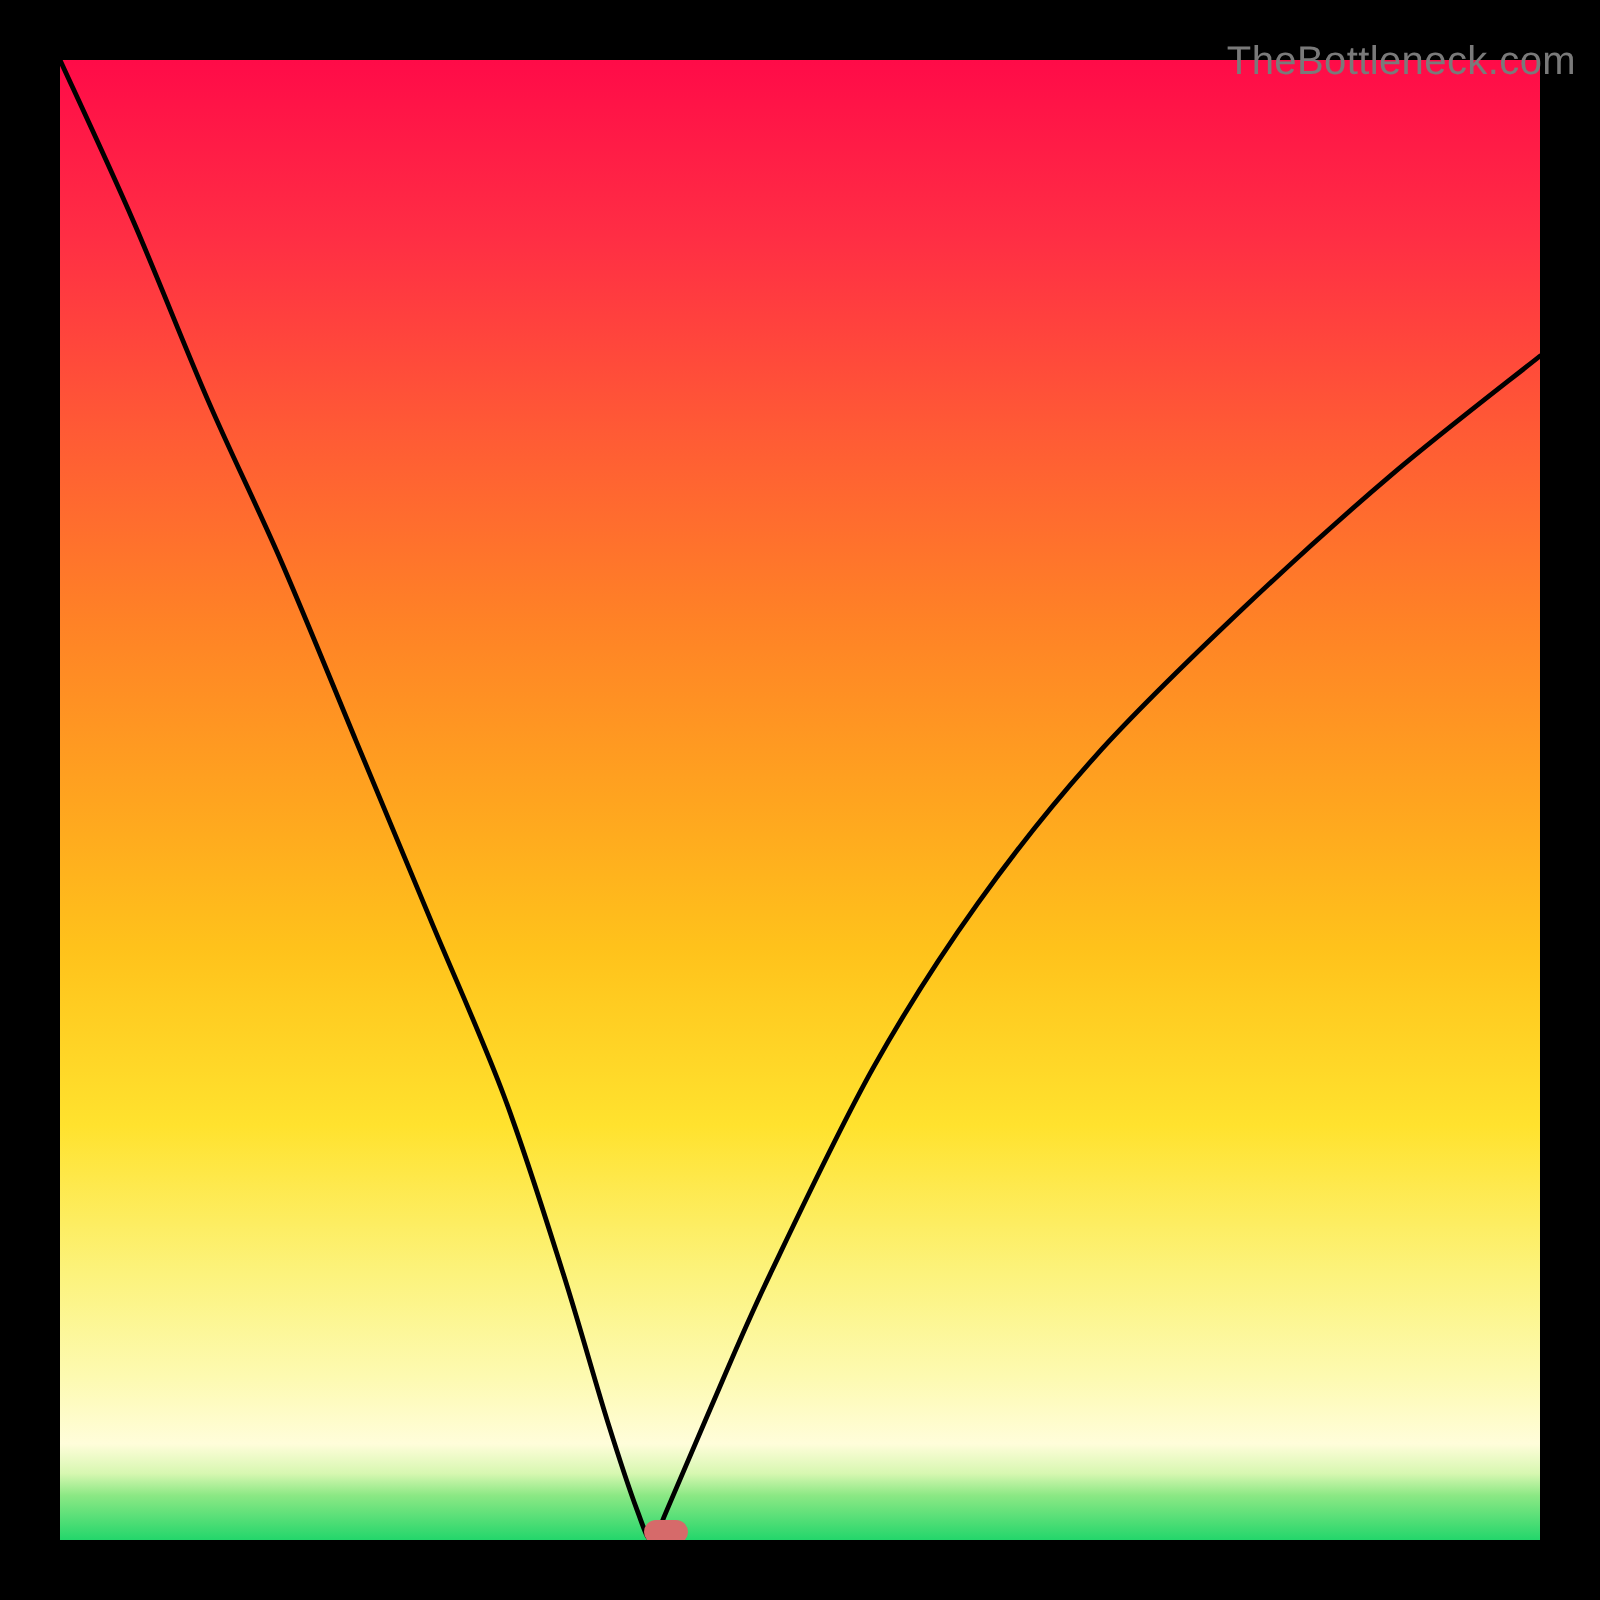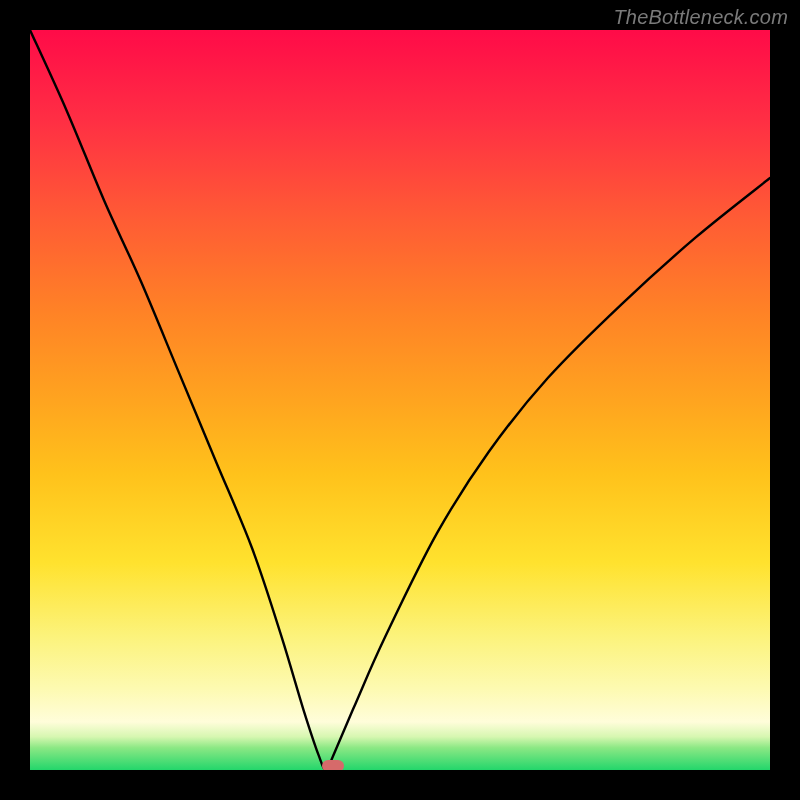--- a/index.html
+++ b/index.html
@@ -12,28 +12,27 @@
     overflow: hidden;
   }
   .frame {
     position: relative;
     width: 800px;
     height: 800px;
     background: #000;
   }
   .watermark {
     position: absolute;
-    top: 6px;
+    top: 20px;
     right: 12px;
     color: #7a7a7a;
     font-size: 20px;
     font-weight: 500;
     letter-spacing: 0.2px;
     z-index: 10;
-    font-style: italic;
   }
   .plot-area {
     position: absolute;
     left: 30px;
     top: 30px;
     width: 740px;
     height: 740px;
     overflow: hidden;
   }
   .gradient-bg {

